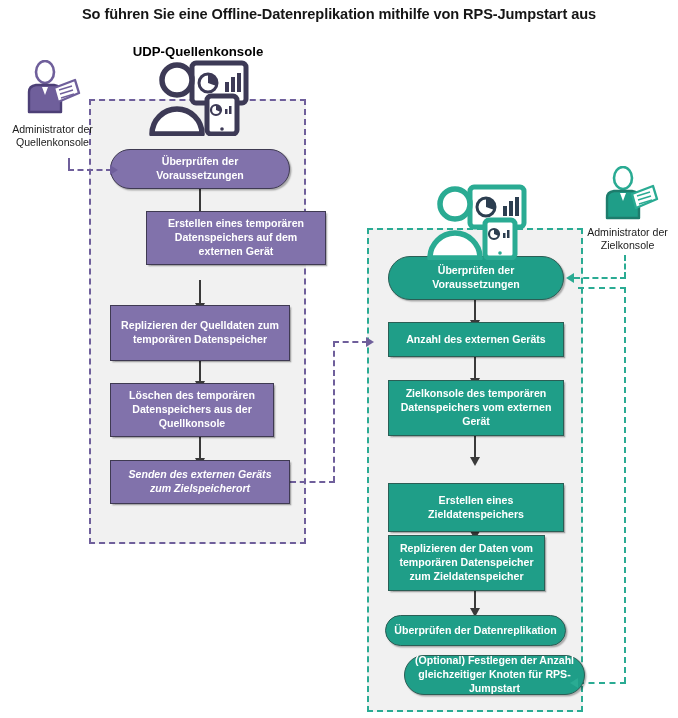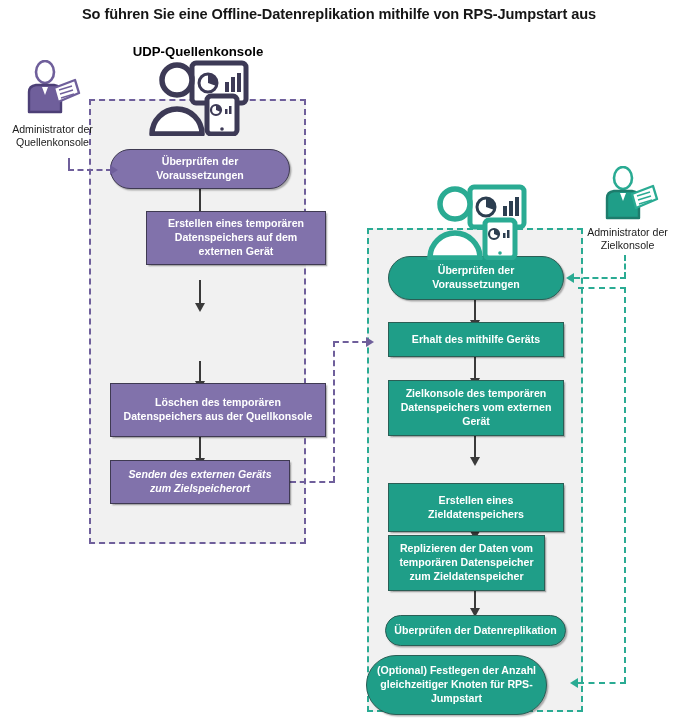--- a/index.html
+++ b/index.html
@@ -206,23 +206,26 @@
   <div class="abs node node-purple pill" style="left:110px; top:149px; width:180px; height:40px;">
     <span>Überprüfen der Voraussetzungen</span>
   </div>
   <div class="abs v-arrow" style="left:199px; top:189px; height:28px;"></div>
 
   <div class="abs node node-purple" style="left:110px; top:211px; width:180px; height:54px;margin-left:36px;">
     <span>Erstellen eines temporären Datenspeichers auf dem externen Gerät</span>
   </div>
   <div class="abs v-arrow" style="left:199px; top:280px; height:24px;"></div>
 
+  <div class="abs node node-purple" style="left:110px; top:305px; width:180px; height:56px;">
+    <span>Replizieren der Quelldaten zum temporären Datenspeicher</span>
+  </div>
   <div class="abs v-arrow" style="left:199px; top:361px; height:21px;"></div>
 
-  <div class="abs node node-purple" style="left:110px; top:383px; width:216px; height:54px;">
+  <div class="abs node node-purple" style="left:110px; top:383px; width:164px; height:54px;">
     <span>Löschen des temporären Datenspeichers aus der Quellkonsole</span>
   </div>
   <div class="abs v-arrow" style="left:199px; top:437px; height:22px;"></div>
 
   <div class="abs node node-purple" style="left:110px; top:460px; width:180px; height:44px;font-style:italic;">
     <span>Senden des externen Geräts zum Zielspeicherort</span>
   </div>
 
   <div class="abs dash-h-purple" style="left:290px; top:481px; width:45px;"></div>
   <div class="abs dash-v-purple" style="left:333px; top:341px; height:141px;"></div>
@@ -272,21 +275,21 @@
   <div class="abs dash-v-teal" style="left:624px; top:287px; height:396px;"></div>
   <div class="abs dash-h-teal" style="left:578px; top:682px; width:48px;"></div>
   <div class="abs head-left-teal" style="left:570px; top:678px;"></div>
 
   <div class="abs node node-teal pill" style="left:388px; top:256px; width:176px; height:44px;">
     <span>Überprüfen der Voraussetzungen</span>
   </div>
   <div class="abs v-arrow" style="left:474px; top:300px; height:21px;"></div>
 
   <div class="abs node node-teal" style="left:388px; top:322px; width:176px; height:35px;">
-    <span>Erhalt des mithilfe Geräts</span>
+    <span>Anzahl des externen Geräts</span>
   </div>
   <div class="abs v-arrow" style="left:474px; top:357px; height:22px;"></div>
 
   <div class="abs node node-teal" style="left:388px; top:380px; width:176px; height:56px;">
     <span>Zielkonsole des temporären Datenspeichers vom externen Gerät</span>
   </div>
   <div class="abs v-arrow" style="left:474px; top:436px; height:22px;"></div>
 
   <div class="abs node node-teal" style="left:388px; top:463px; width:176px; height:49px;margin-top:20px;">
     <span>Erstellen eines Zieldatenspeichers</span>
@@ -295,17 +298,17 @@
 
   <div class="abs node node-teal" style="left:388px; top:535px; width:157px; height:56px;">
     <span>Replizieren der Daten vom temporären Datenspeicher zum Zieldatenspeicher</span>
   </div>
   <div class="abs v-arrow" style="left:474px; top:591px; height:18px;"></div>
 
   <div class="abs node node-teal pill" style="left:385px; top:615px; width:181px; height:31px;">
     <span>Überprüfen der Datenreplikation</span>
   </div>
 
-  <div class="abs node node-teal pill" style="left:366px; top:655px; width:181px; height:60px;text-align:center;">
+  <div class="abs node node-teal pill" style="left:404px; top:655px; width:181px; height:40px;text-align:center;">
     <span>(Optional) Festlegen der Anzahl gleichzeitiger Knoten für RPS-Jumpstart</span>
   </div>
 
 </div>
 
 </body></html>

